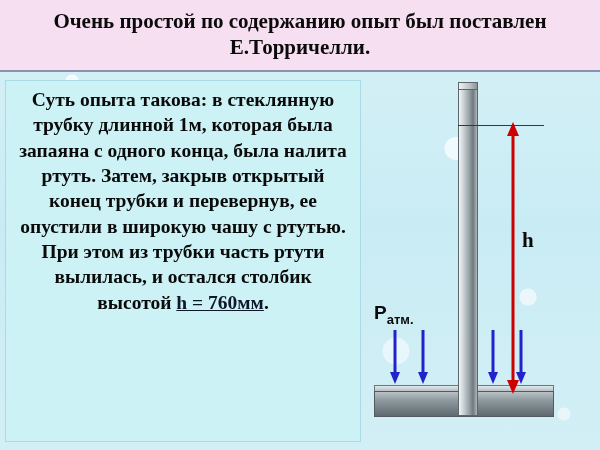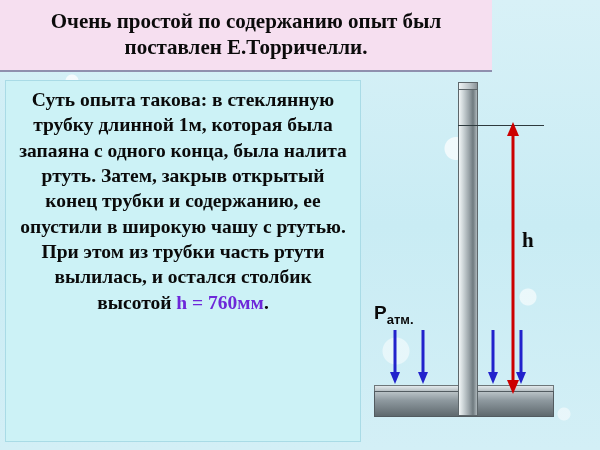--- a/index.html
+++ b/index.html
@@ -29,21 +29,21 @@
       radial-gradient(circle at 8%  54%, rgba(255,255,255,0.5) 0 5px, rgba(255,255,255,0) 6px),
       radial-gradient(circle at 94% 92%, rgba(255,255,255,0.5) 0 6px, rgba(255,255,255,0) 7px),
       linear-gradient(180deg, #d8f1f7 0%, #c9ecf4 50%, #d3eff6 100%);
     background-color: #cfeef5;
   }
   
   #title-banner {
     position: absolute;
     left: 0;
     top: 0;
-    width: 492px;
+    width: 600px;
     height: 72px;
     background: #f6dff0;
     border-bottom: 2px solid #8f8fae;
     box-sizing: border-box;
     display: flex;
     align-items: center;
     justify-content: center;
   }
   #title-text {
     font-family: "Liberation Serif", serif;
@@ -68,21 +68,22 @@
   }
   #body-text {
     font-family: "Liberation Serif", serif;
     font-weight: bold;
     font-size: 19.5px;
     line-height: 1.30;
     color: #0a0a0a;
     text-align: center;
   }
   #body-text .hl {
-    color: #6d28d9;
+    color: #0f172a;
+    text-decoration: underline;
   }
   
   #diagram {
     position: absolute;
     left: 366px;
     top: 78px;
     width: 232px;
     height: 370px;
   }
   
@@ -182,21 +183,21 @@
 <body>
 
 <div id="slide">
 
   <div id="title-banner">
     <div id="title-text">Очень простой по содержанию опыт был поставлен Е.Торричелли.</div>
   </div>
 
   <div id="text-panel">
     <div id="body-text">
-      <span>Суть опыта такова: в стеклянную трубку длинной 1м, которая была запаяна с одного конца, была налита ртуть. Затем, закрыв открытый конец трубки и содержанию, ее опустили в широкую чашу с ртутью. При этом из трубки часть ртути вылилась, и остался столбик высотой </span><span class="hl">h = 760мм</span><span>.</span>
+      <span>Суть опыта такова: в стеклянную трубку длинной 1м, которая была запаяна с одного конца, была налита ртуть. Затем, закрыв открытый конец трубки и перевернув, ее опустили в широкую чашу с ртутью. При этом из трубки часть ртути вылилась, и остался столбик высотой </span><span class="hl">h = 760мм</span><span>.</span>
     </div>
   </div>
 
   <div id="diagram">
 
     <div id="bowl-top"></div>
     <div id="bowl"></div>
 
     <div id="tube"></div>
     <div id="tube-cap"></div>

